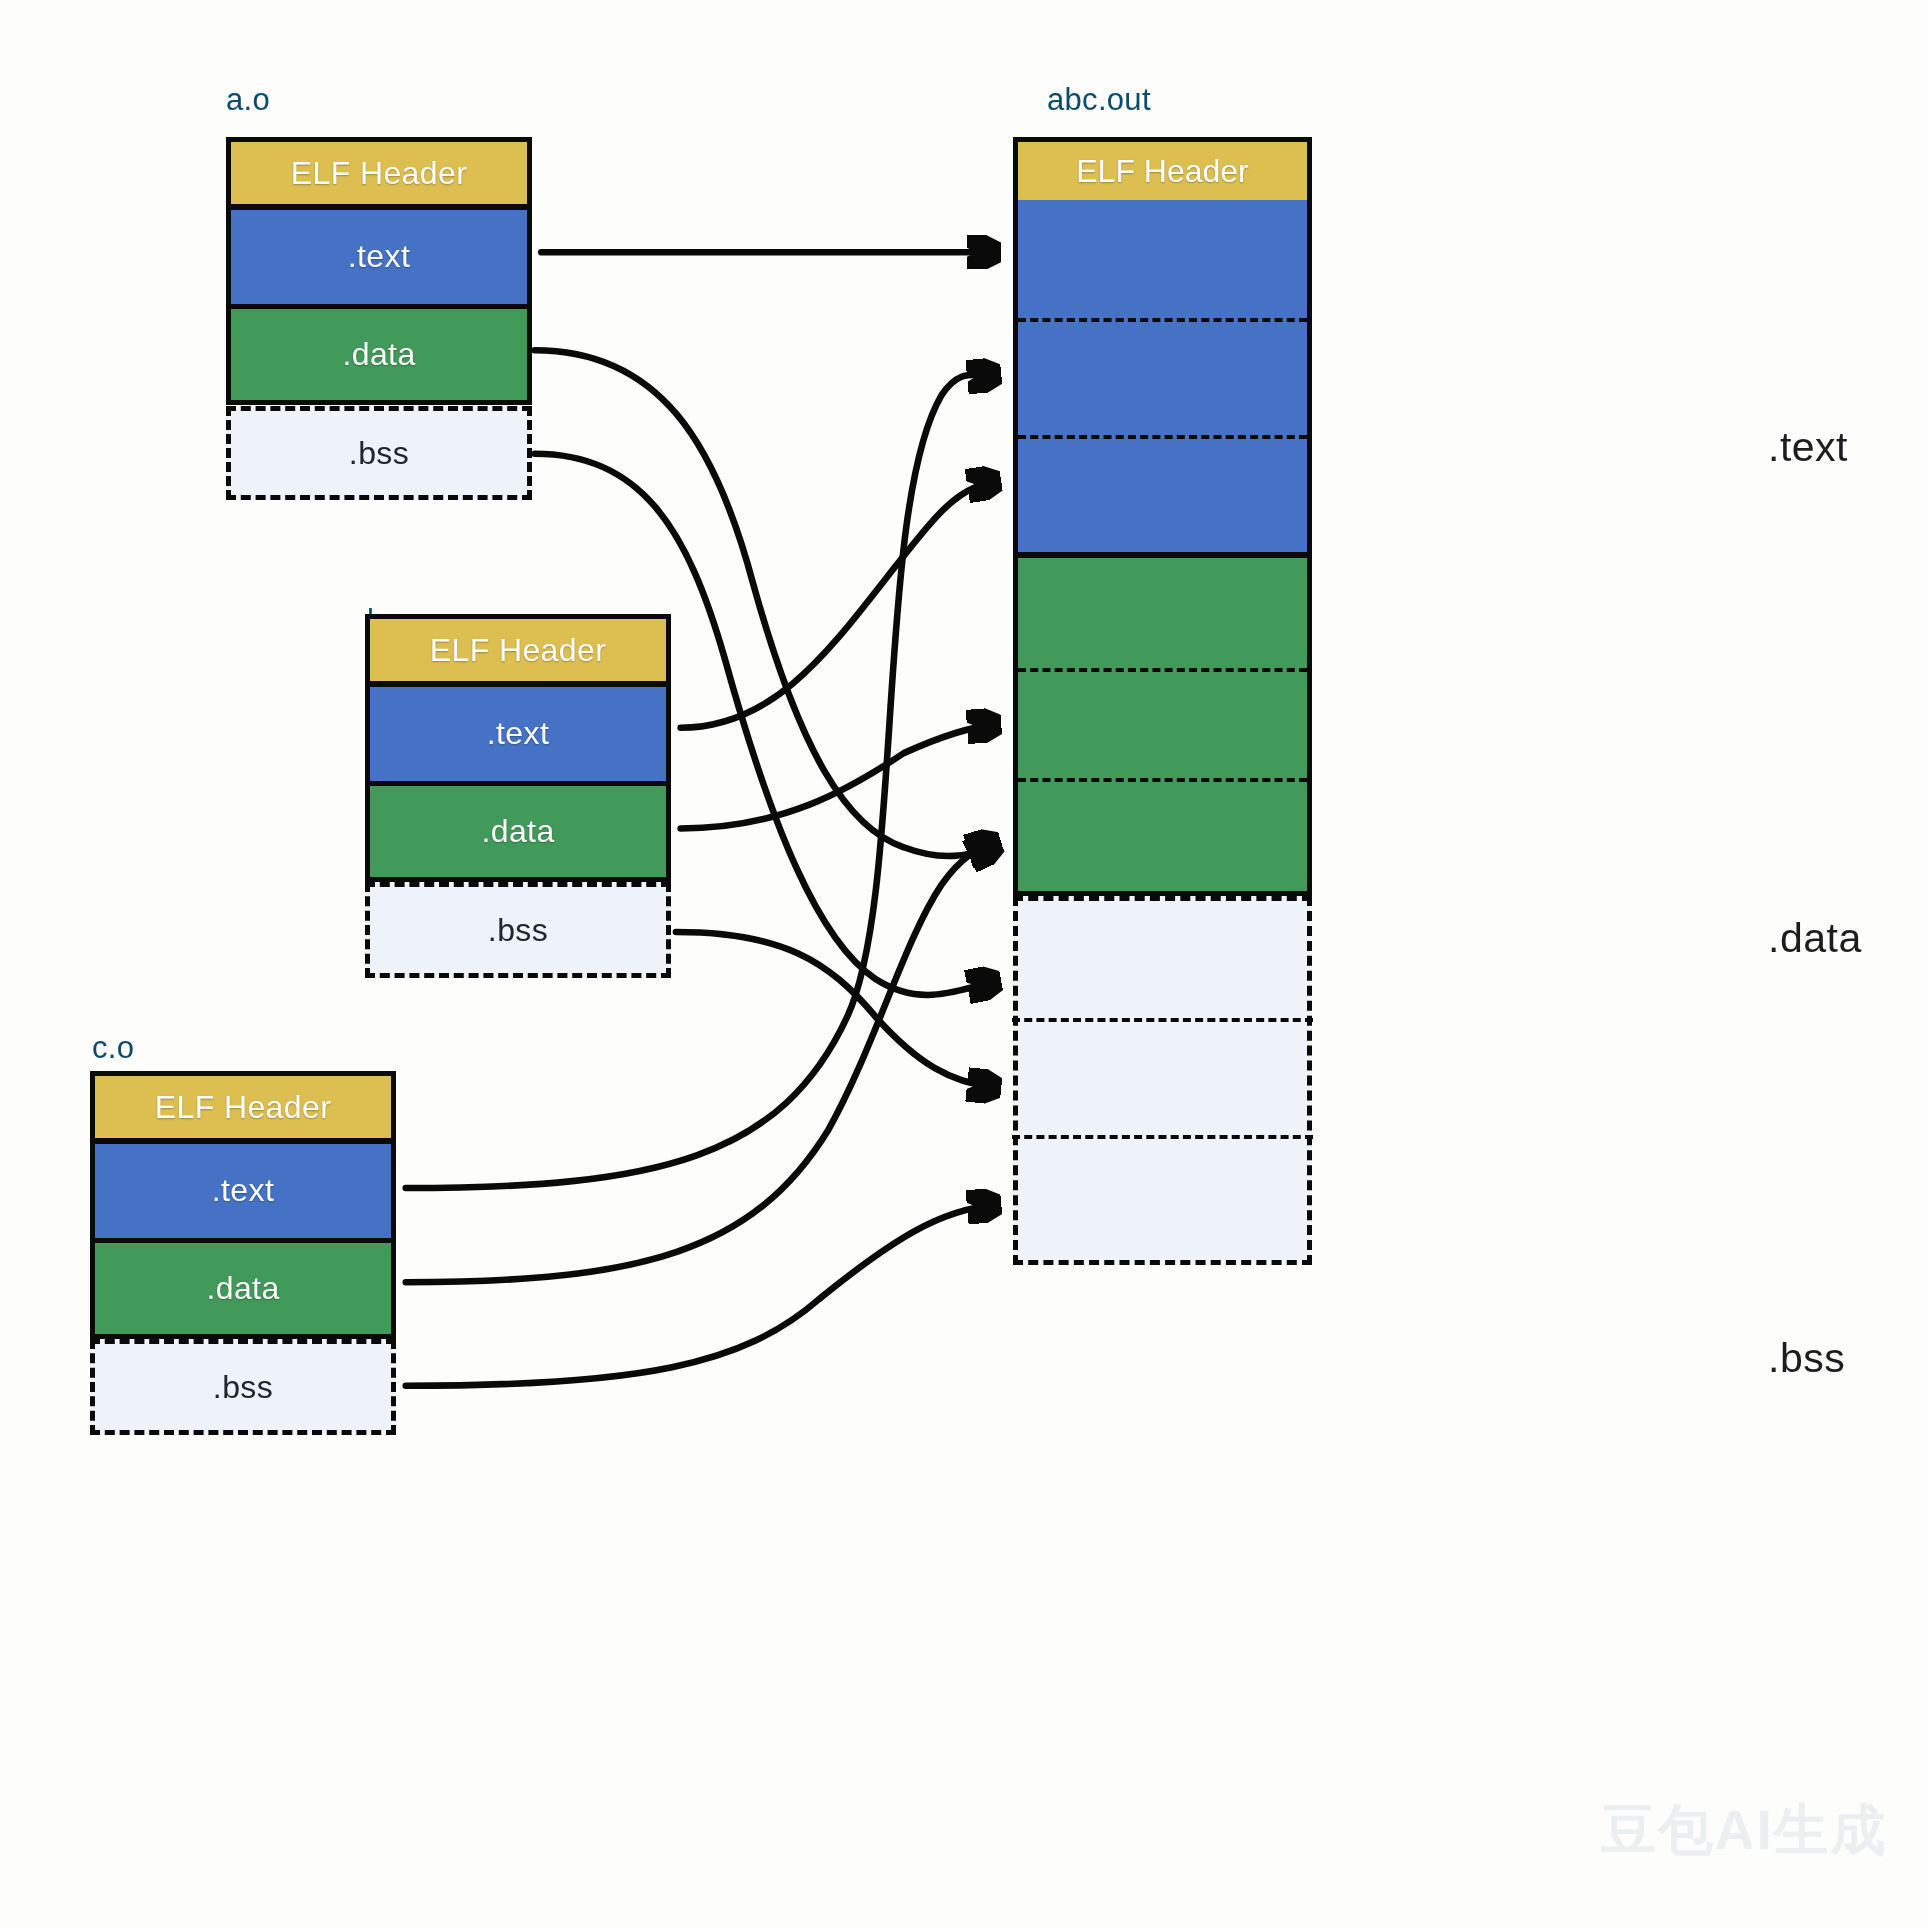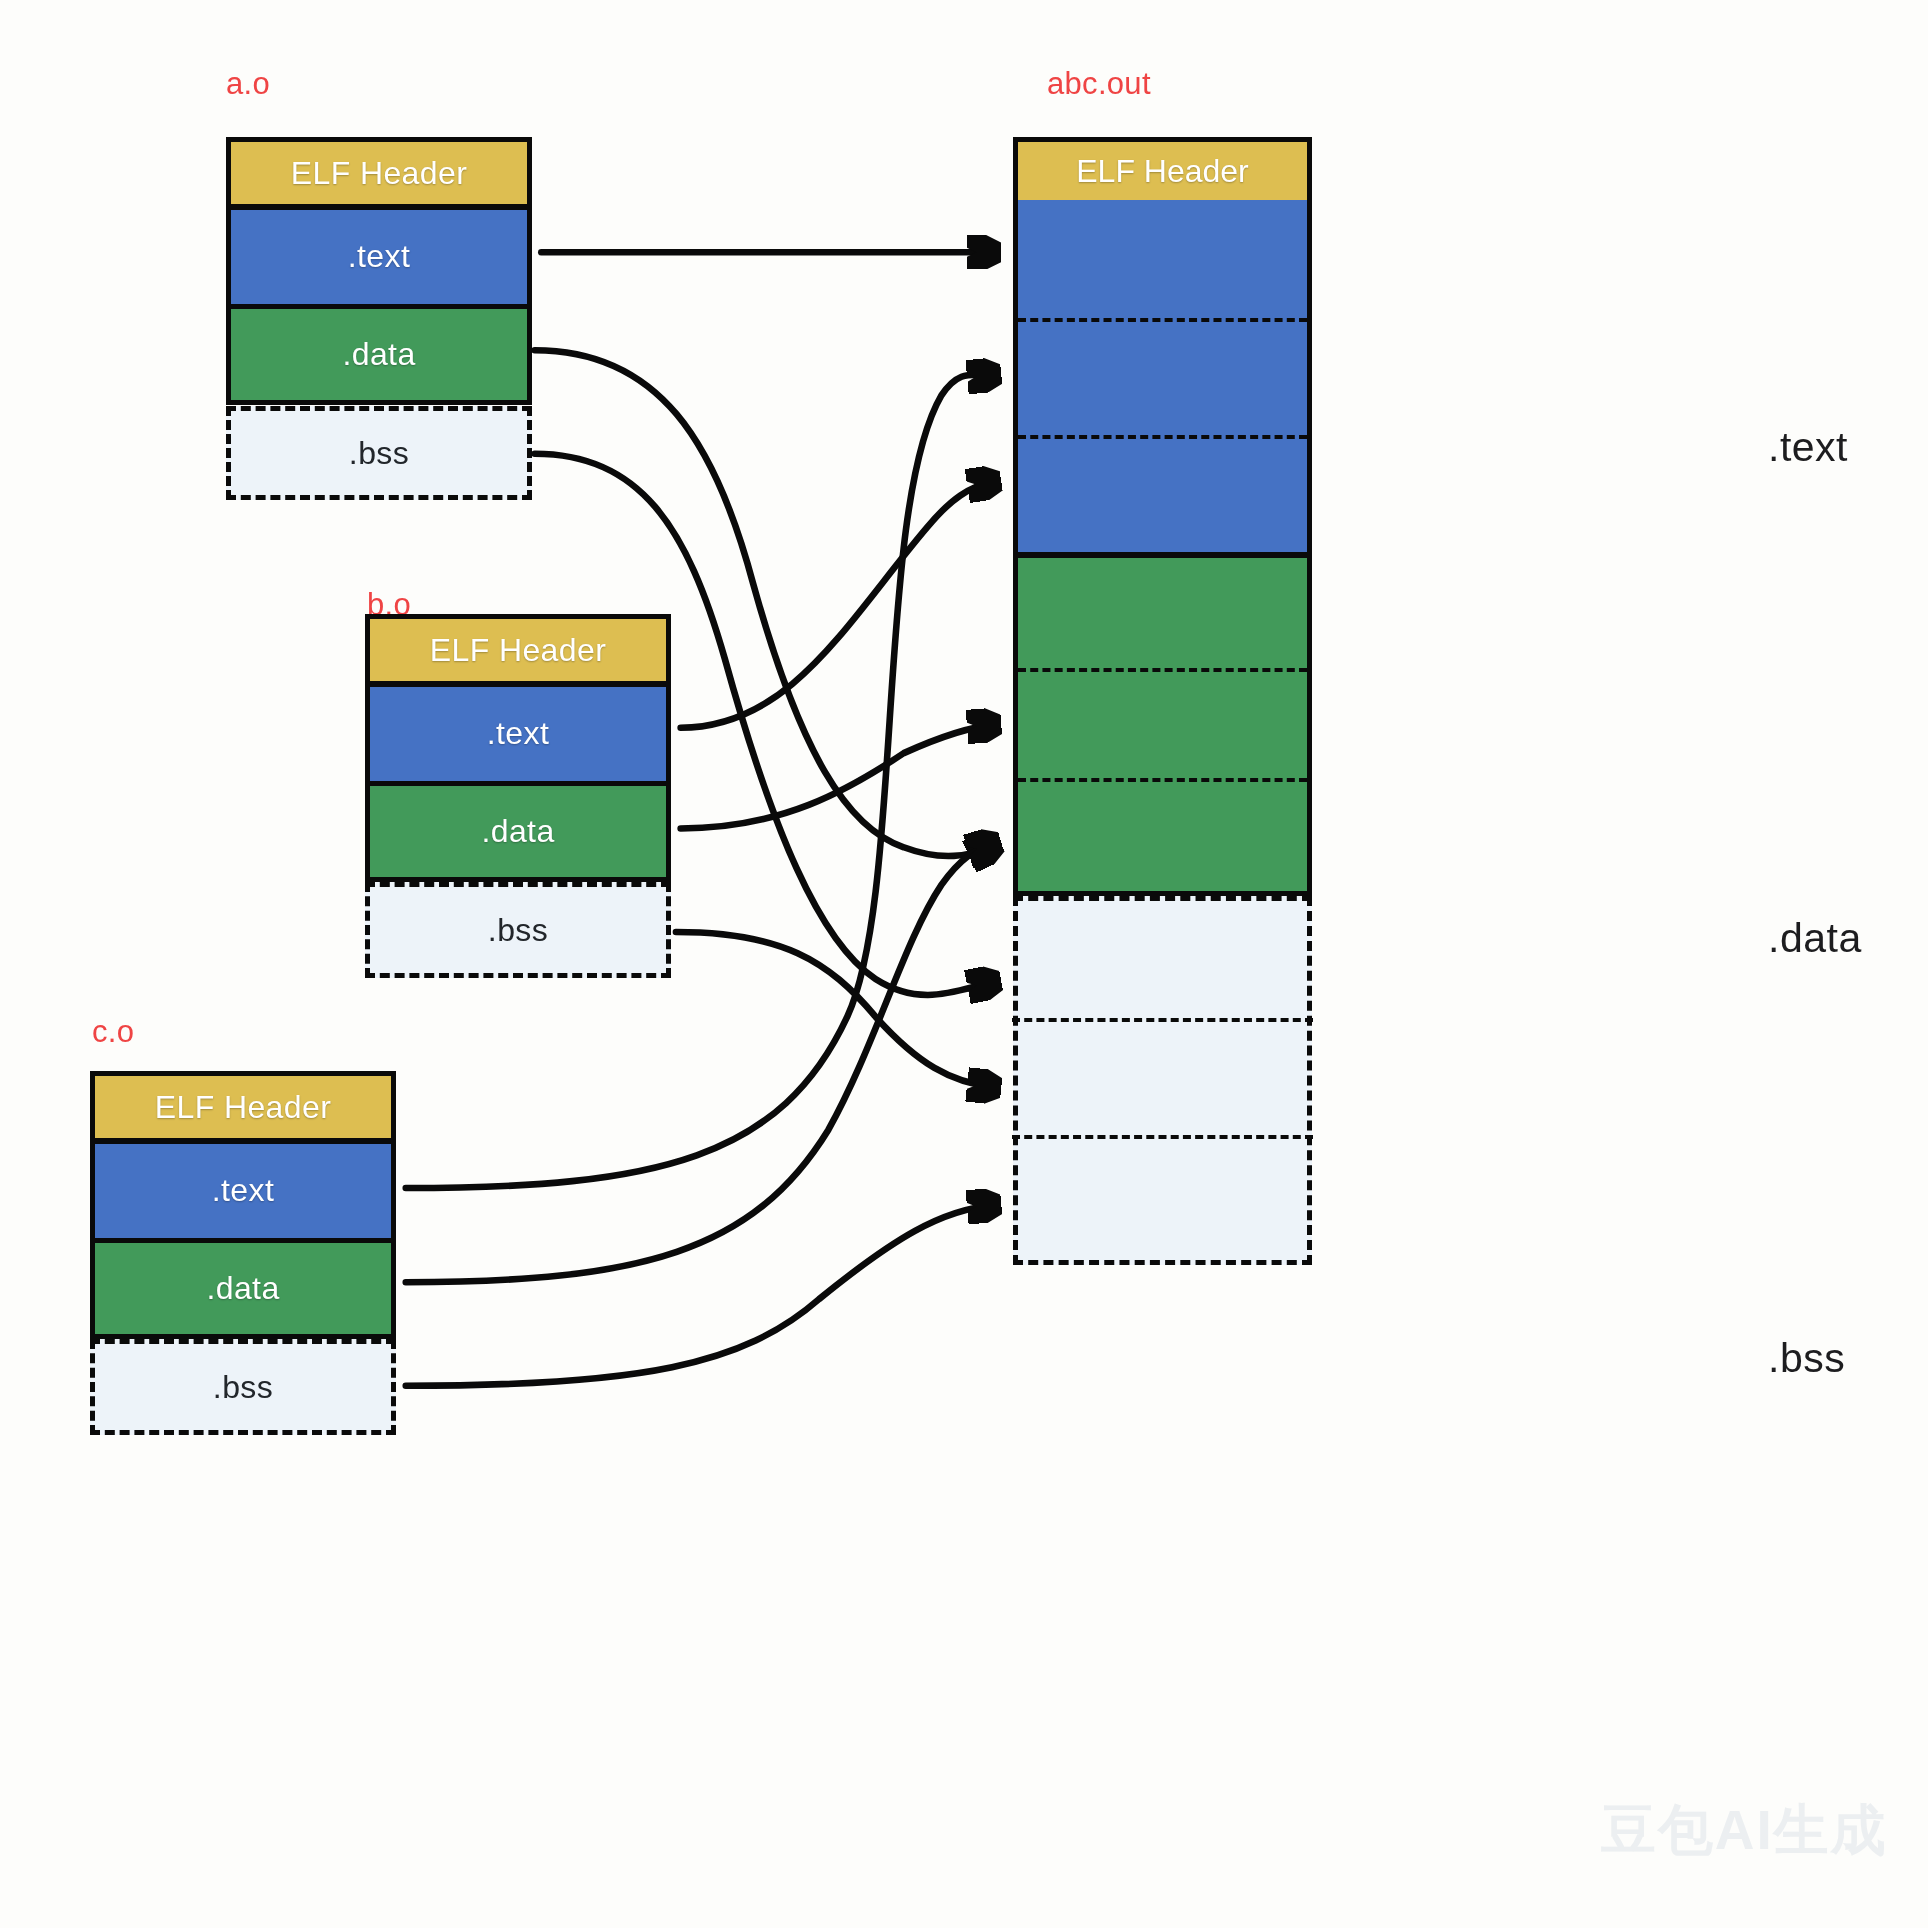--- a/index.html
+++ b/index.html
@@ -11,23 +11,24 @@
     position: relative;
     width: 1928px;
     height: 1928px;
     background: #fdfdfb;
     font-family: "Liberation Sans", sans-serif;
     overflow: hidden;
   }
   .obj-title {
     position: absolute;
     font-size: 31px;
-    color: #ef4444;
+    color: #0c4a6e;
     letter-spacing: 0.3px;
     white-space: nowrap;
+    margin-top: 16px;
   }
 
   
   .solid-box {
     position: absolute;
     box-sizing: border-box;
     border: 5.6px solid #0a0a0a;
     background: #0a0a0a;
     display: flex;
     flex-direction: column;

